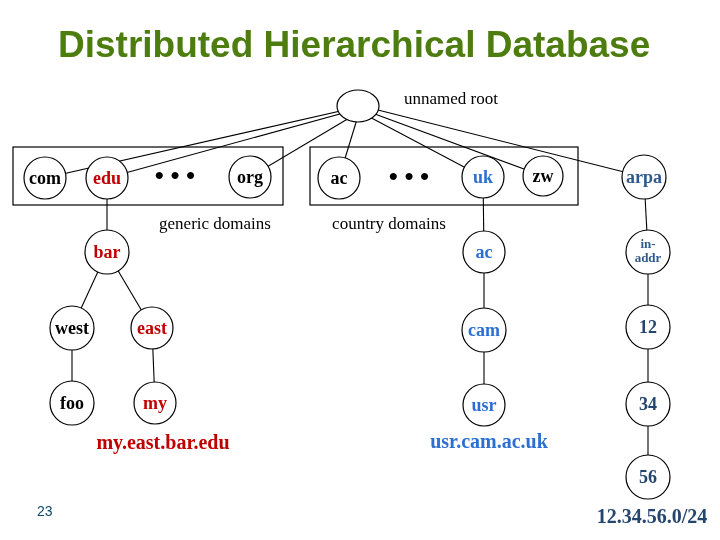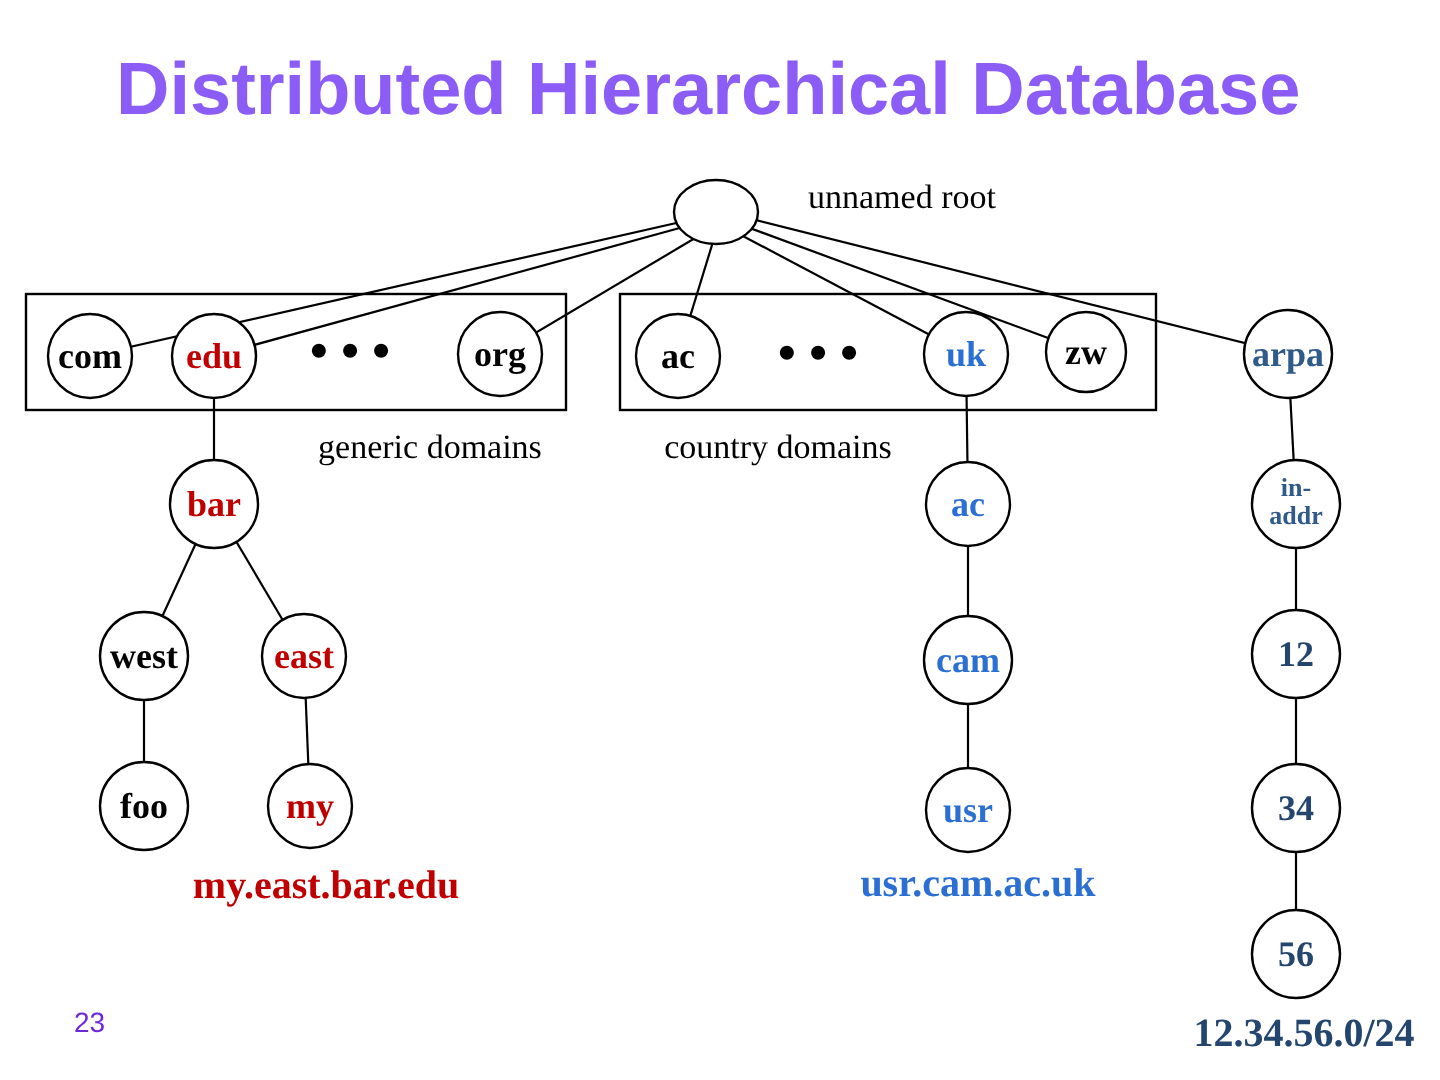--- a/index.html
+++ b/index.html
@@ -4,25 +4,25 @@
 <style>
   html,body{margin:0;padding:0;background:#ffffff;}
   .slide{
     position:relative;width:720px;height:540px;background:#ffffff;
     overflow:hidden;font-family:"Liberation Sans",sans-serif;
   }
   .title{
     position:absolute;left:58px;top:26px;width:640px;
     font-family:"Liberation Sans",sans-serif;
     font-size:37px;font-weight:600;line-height:1.0;
-    color:#8b5cf6;white-space:nowrap;
+    color:#4d7c0f;white-space:nowrap;
   }
   .pagenum{
     position:absolute;left:37px;top:503px;
-    font-size:14px;color:#6d28d9;
+    font-size:14px;color:#0c4a6e;
   }
   svg.diagram{position:absolute;left:0;top:0;}
   .gbox{fill:none;stroke:#000000;stroke-width:1.2;}
   .edge{stroke:#000000;stroke-width:1.1;}
   .node-shape{fill:#ffffff;stroke:#000000;stroke-width:1.2;}
   .t-node{font-family:"Liberation Serif",serif;font-weight:bold;font-size:18px;text-anchor:middle;}
   .t-small{font-family:"Liberation Serif",serif;font-weight:bold;font-size:13px;text-anchor:middle;}
   .t-cap{font-family:"Liberation Serif",serif;font-size:17px;fill:#000000;}
   .t-capm{font-family:"Liberation Serif",serif;font-size:17px;fill:#000000;text-anchor:middle;}
   .t-dots{font-family:"Liberation Serif",serif;font-weight:bold;font-size:26px;fill:#000000;text-anchor:middle;}

